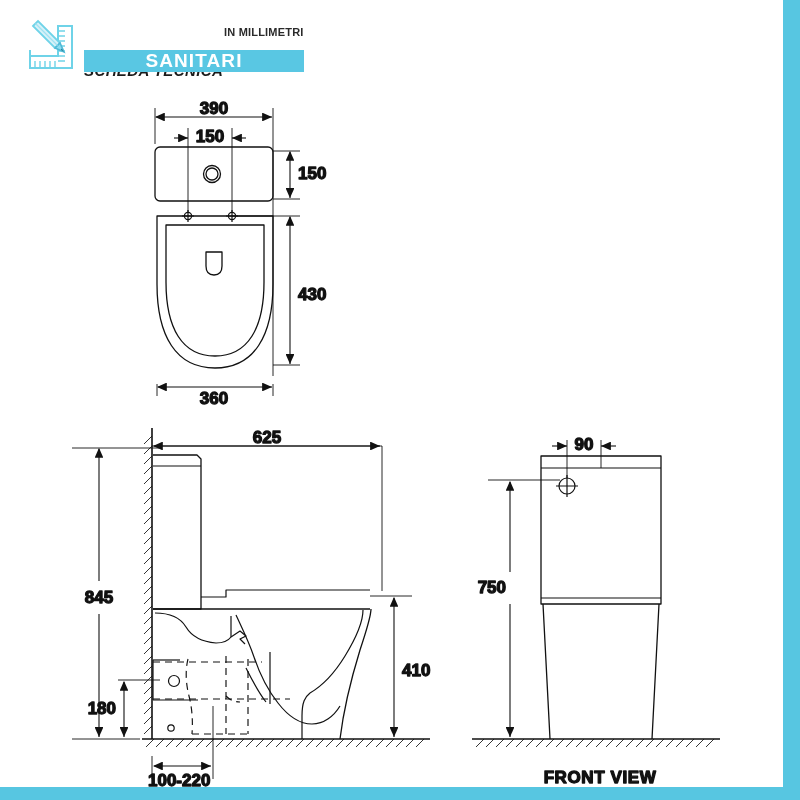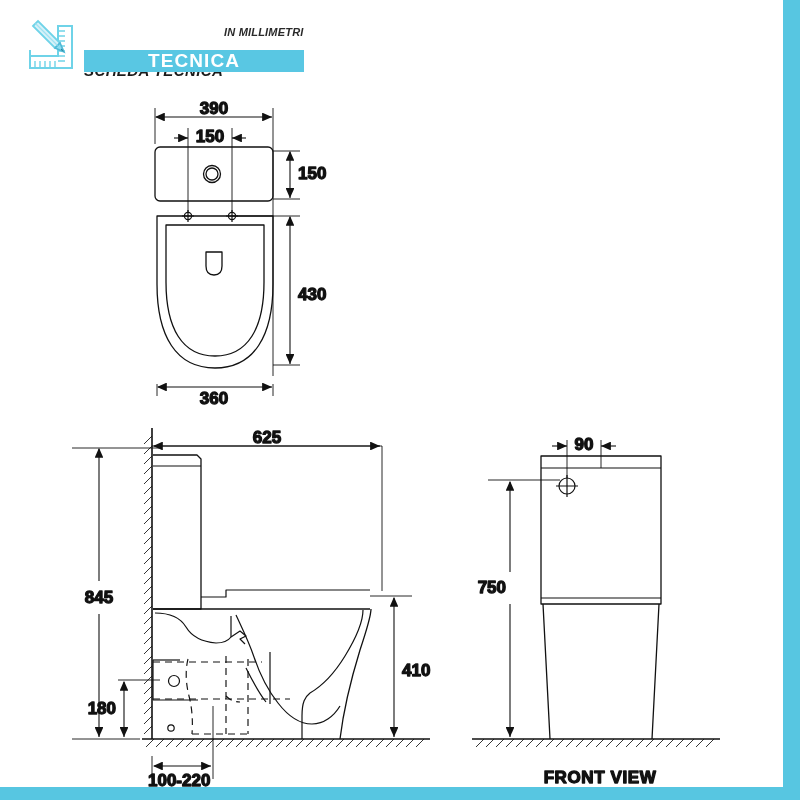--- a/index.html
+++ b/index.html
@@ -59,21 +59,20 @@
     color: #1b1b1b;
     white-space: nowrap;
     margin-top: 40px;
   }
   .title-sub {
     position: absolute;
     left: 224px;
     top: 26px;
     font-size: 11px;
     font-weight: bold;
-    font-style: italic;
     letter-spacing: 0.2px;
     color: #2a2a2a;
     white-space: nowrap;
   }
   .title-band {
     position: absolute;
     left: 84px;
     top: 50px;
     width: 220px;
     height: 22px;
@@ -142,21 +141,21 @@
           <path d="M40.8 33.8 L44 36 L41.6 32.6 Z" fill="#2b7e96" stroke="none"></path>
           <path d="M15.5 7.5 L37.5 29.5" fill="none" stroke="#9fe2f2" stroke-width="1.2"></path>
         </g>
       </svg>
     </div>
 
     <div class="title-main">SCHEDA TECNICA</div>
     <div class="title-sub">IN MILLIMETRI</div>
 
     <div class="title-band">
-      <div class="title-band-text">TECNICA</div>
+      <div class="title-band-text">SANITARI</div>
     </div>
   </div>
 
   <div class="drawing">
     <svg width="800" height="800" viewBox="0 0 800 800">
       <defs>
         <marker id="arrIn" markerWidth="10" markerHeight="8" refX="9" refY="4" orient="auto" markerUnits="strokeWidth">
           <path d="M0,0 L9,4 L0,8 z" fill="#111111"></path>
         </marker>
         <marker id="arrOut" markerWidth="10" markerHeight="8" refX="1" refY="4" orient="auto" markerUnits="strokeWidth">

